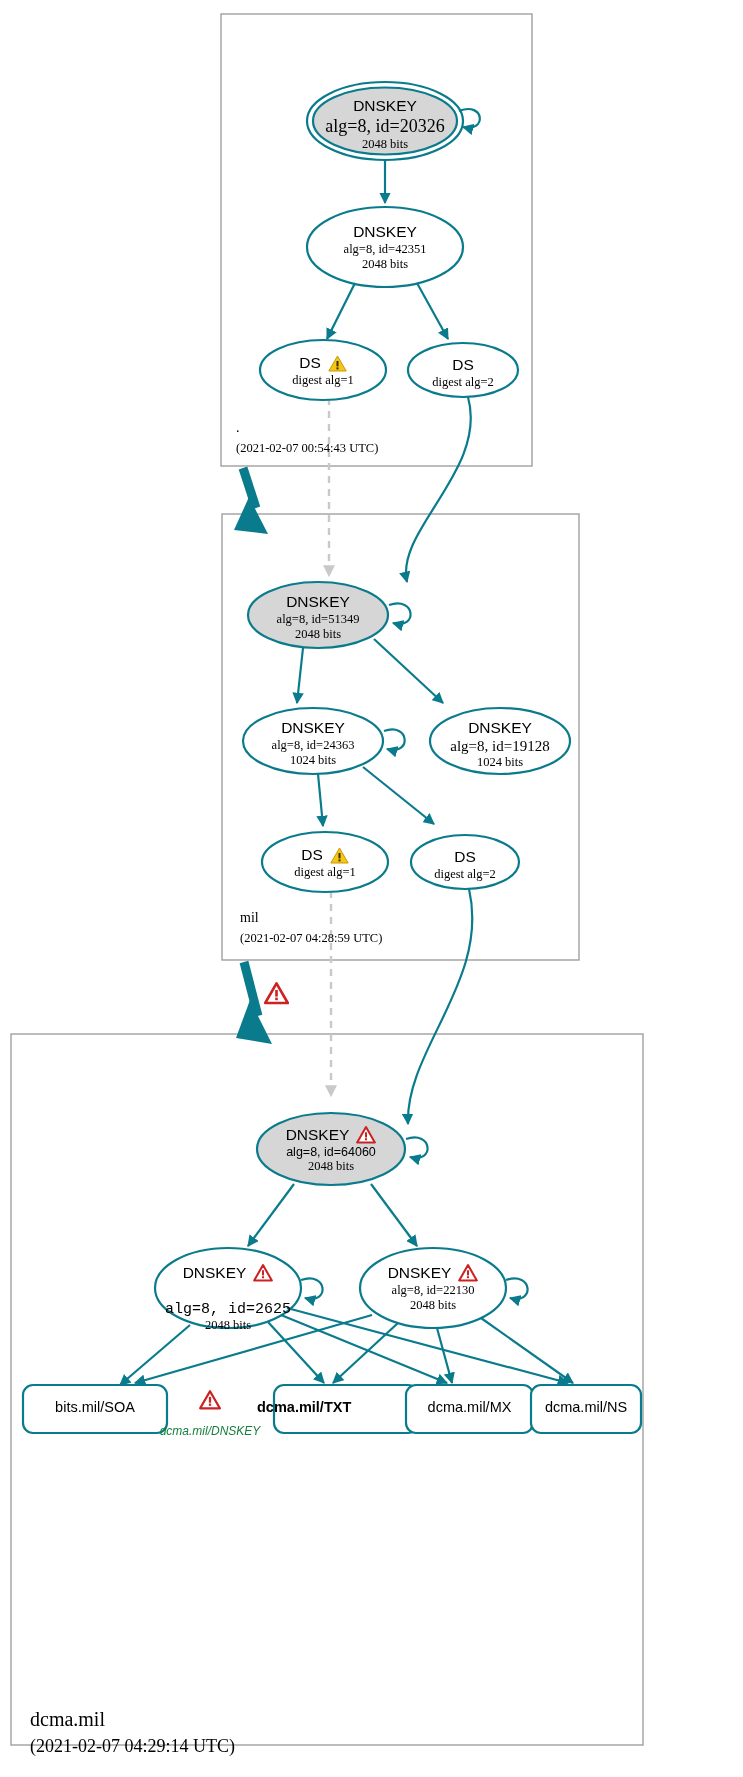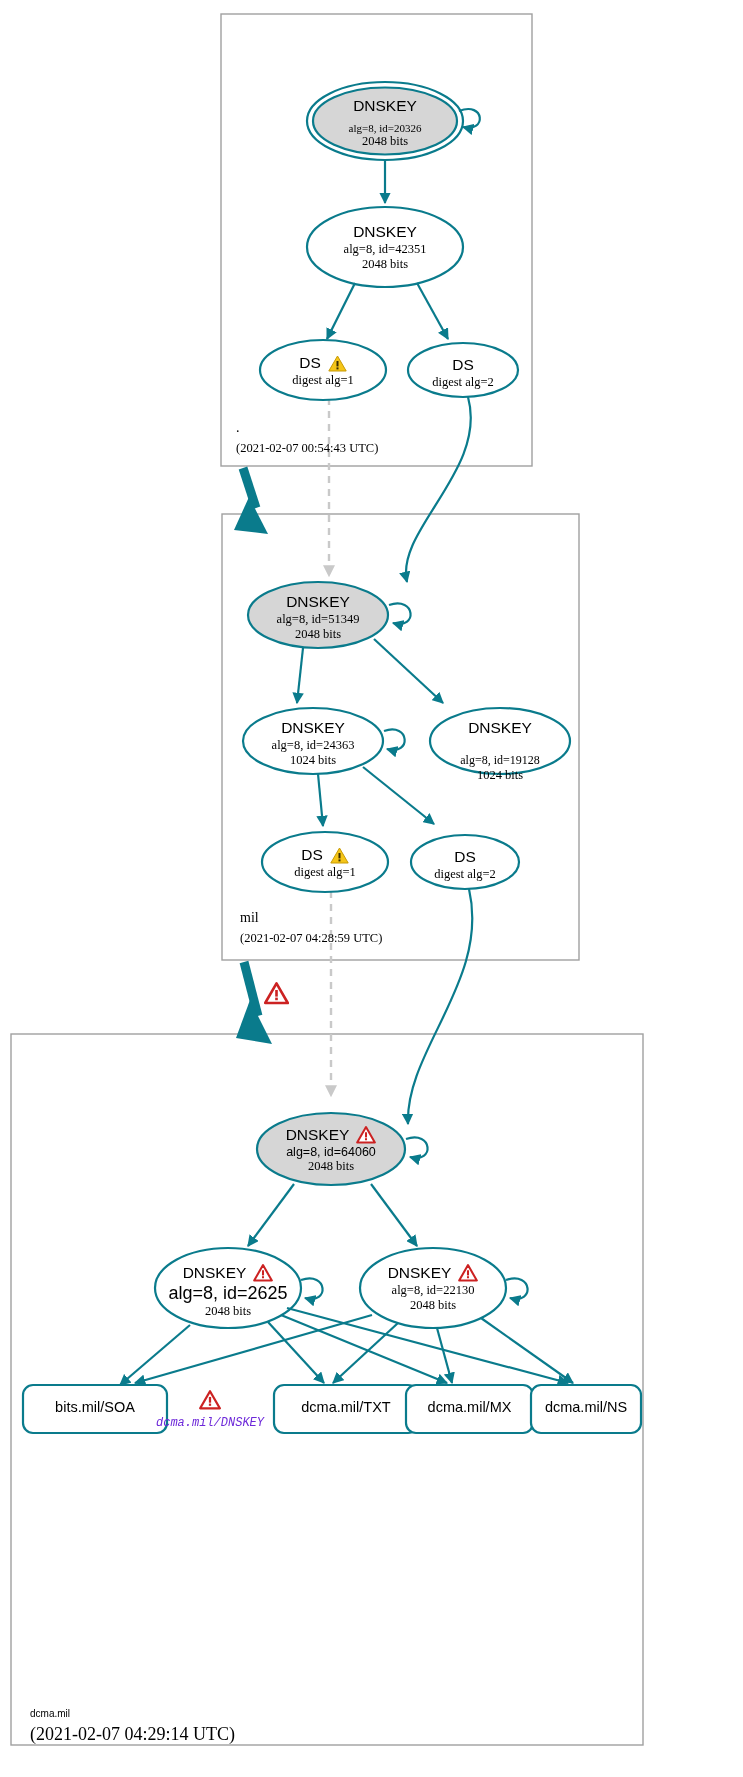--- a/index.html
+++ b/index.html
@@ -153,21 +153,21 @@
     <path class="edge" d="M 481 1318 L 573 1383" marker-end="url(#ah)"></path>
 
     <rect class="rr-box" x="23" y="1385" width="144" height="48" rx="10" ry="10"></rect>
     <rect class="rr-box" x="274" y="1385" width="144" height="48" rx="10" ry="10"></rect>
     <rect class="rr-box" x="406" y="1385" width="127" height="48" rx="10" ry="10"></rect>
     <rect class="rr-box" x="531" y="1385" width="110" height="48" rx="10" ry="10"></rect>
   </svg>
 
   <div style="position:absolute;left:313px;top:97px;width:144px;text-align:center;">
     <div style="font-size:15.5px;">DNSKEY</div>
-    <div style="font-family:'Liberation Serif',serif;font-size:11px;margin-top:7px;">alg=8, id=20326</div>
+    <div style="font-family:'Liberation Serif',serif;font-size:18px;margin-top:1px;">alg=8, id=20326</div>
     <div style="font-family:'Liberation Serif',serif;font-size:12.5px;">2048 bits</div>
   </div>
 
   <div style="position:absolute;left:313px;top:223px;width:144px;text-align:center;">
     <div style="font-size:15.5px;">DNSKEY</div>
     <div style="font-family:'Liberation Serif',serif;font-size:12.5px;margin-top:1px;">alg=8, id=42351</div>
     <div style="font-family:'Liberation Serif',serif;font-size:12.5px;">2048 bits</div>
   </div>
 
   <div style="position:absolute;left:263px;top:354px;width:120px;text-align:center;">
@@ -199,21 +199,21 @@
   </div>
 
   <div style="position:absolute;left:241px;top:719px;width:144px;text-align:center;">
     <div style="font-size:15.5px;">DNSKEY</div>
     <div style="font-family:'Liberation Serif',serif;font-size:12.5px;margin-top:1px;">alg=8, id=24363</div>
     <div style="font-family:'Liberation Serif',serif;font-size:12.5px;">1024 bits</div>
   </div>
 
   <div style="position:absolute;left:428px;top:719px;width:144px;text-align:center;">
     <div style="font-size:15.5px;">DNSKEY</div>
-    <div style="font-family:'Liberation Serif',serif;font-size:12px;margin-top:16px;">alg=8, id=19128</div>
+    <div style="font-family:'Liberation Serif',serif;font-size:15px;margin-top:1px;">alg=8, id=19128</div>
     <div style="font-family:'Liberation Serif',serif;font-size:12.5px;">1024 bits</div>
   </div>
 
   <div style="position:absolute;left:265px;top:846px;width:120px;text-align:center;">
     <div style="display:flex;align-items:center;justify-content:center;gap:7px;">
       <span style="font-size:15.5px;">DS</span>
       <svg width="19" height="17" viewBox="0 0 19 17">
         <path d="M9.5 1 L18.2 16 L0.8 16 Z" fill="#f5c518" stroke="#c79a05" stroke-width="1"></path>
         <rect x="8.5" y="6" width="2" height="5.4" fill="#3a2d00"></rect>
         <rect x="8.5" y="12.4" width="2" height="2" fill="#3a2d00"></rect>
@@ -255,49 +255,49 @@
 
   <div style="position:absolute;left:156px;top:1264px;width:144px;text-align:center;">
     <div style="display:flex;align-items:center;justify-content:center;gap:7px;">
       <span style="font-size:15.5px;">DNSKEY</span>
       <svg width="20" height="18" viewBox="0 0 25 23">
         <path d="M12.5 1.4 L23.8 21 L1.2 21 Z" fill="#ffffff" stroke="#cc2222" stroke-width="2.6" stroke-linejoin="round"></path>
         <rect x="11.2" y="8" width="2.6" height="6.6" fill="#cc2222"></rect>
         <rect x="11.2" y="15.6" width="2.6" height="2.6" fill="#cc2222"></rect>
       </svg>
     </div>
-    <div style="font-family:Liberation Sans, sans-serif;font-size:18px;margin-top:1px;">alg=8, id=2625</div>
+    <div style="font-family:Liberation Mono, monospace;font-size:15px;margin-top:19px;">alg=8, id=2625</div>
     <div style="font-family:'Liberation Serif',serif;font-size:12.5px;">2048 bits</div>
   </div>
 
   <div style="position:absolute;left:361px;top:1264px;width:144px;text-align:center;">
     <div style="display:flex;align-items:center;justify-content:center;gap:7px;">
       <span style="font-size:15.5px;">DNSKEY</span>
       <svg width="20" height="18" viewBox="0 0 25 23">
         <path d="M12.5 1.4 L23.8 21 L1.2 21 Z" fill="#ffffff" stroke="#cc2222" stroke-width="2.6" stroke-linejoin="round"></path>
         <rect x="11.2" y="8" width="2.6" height="6.6" fill="#cc2222"></rect>
         <rect x="11.2" y="15.6" width="2.6" height="2.6" fill="#cc2222"></rect>
       </svg>
     </div>
     <div style="font-family:'Liberation Serif',serif;font-size:12.5px;margin-top:1px;">alg=8, id=22130</div>
     <div style="font-family:'Liberation Serif',serif;font-size:12.5px;">2048 bits</div>
   </div>
 
   <div style="position:absolute;left:23px;top:1399px;width:144px;text-align:center;font-size:14.5px;">bits.mil/SOA</div>
-  <div style="position:absolute;left:274px;top:1399px;width:144px;text-align:center;font-size:14.5px;">dcma.mil/TXT</div>
+  <div style="position:absolute;left:257px;top:1399px;width:144px;font-size:14.5px;font-weight:bold;">dcma.mil/TXT</div>
   <div style="position:absolute;left:406px;top:1399px;width:127px;text-align:center;font-size:14.5px;">dcma.mil/MX</div>
   <div style="position:absolute;left:531px;top:1399px;width:110px;text-align:center;font-size:14.5px;">dcma.mil/NS</div>
 
   <div style="position:absolute;left:155px;top:1390px;width:110px;text-align:center;">
     <svg width="22" height="20" viewBox="0 0 25 23">
       <path d="M12.5 1.4 L23.8 21 L1.2 21 Z" fill="#ffffff" stroke="#cc2222" stroke-width="2.6" stroke-linejoin="round"></path>
       <rect x="11.2" y="8" width="2.6" height="6.6" fill="#cc2222"></rect>
       <rect x="11.2" y="15.6" width="2.6" height="2.6" fill="#cc2222"></rect>
     </svg>
-    <div style="font-family:Liberation Mono, monospace;font-size:12px;font-style:italic;color:#6d28d9;margin-top:2px;">dcma.mil/DNSKEY</div>
+    <div style="font-family:Liberation Sans, sans-serif;font-size:12px;font-style:italic;color:#15803d;margin-top:10px;">dcma.mil/DNSKEY</div>
   </div>
 
   <div style="position:absolute;left:30px;top:1708px;">
-    <div style="font-family:Liberation Sans, sans-serif;font-size:10px;">dcma.mil</div>
+    <div style="font-family:Liberation Serif, serif;font-size:20px;">dcma.mil</div>
     <div style="font-family:'Liberation Serif',serif;font-size:18px;margin-top:5px;">(2021-02-07 04:29:14 UTC)</div>
   </div>
 
 </div>
 
 </body></html>

